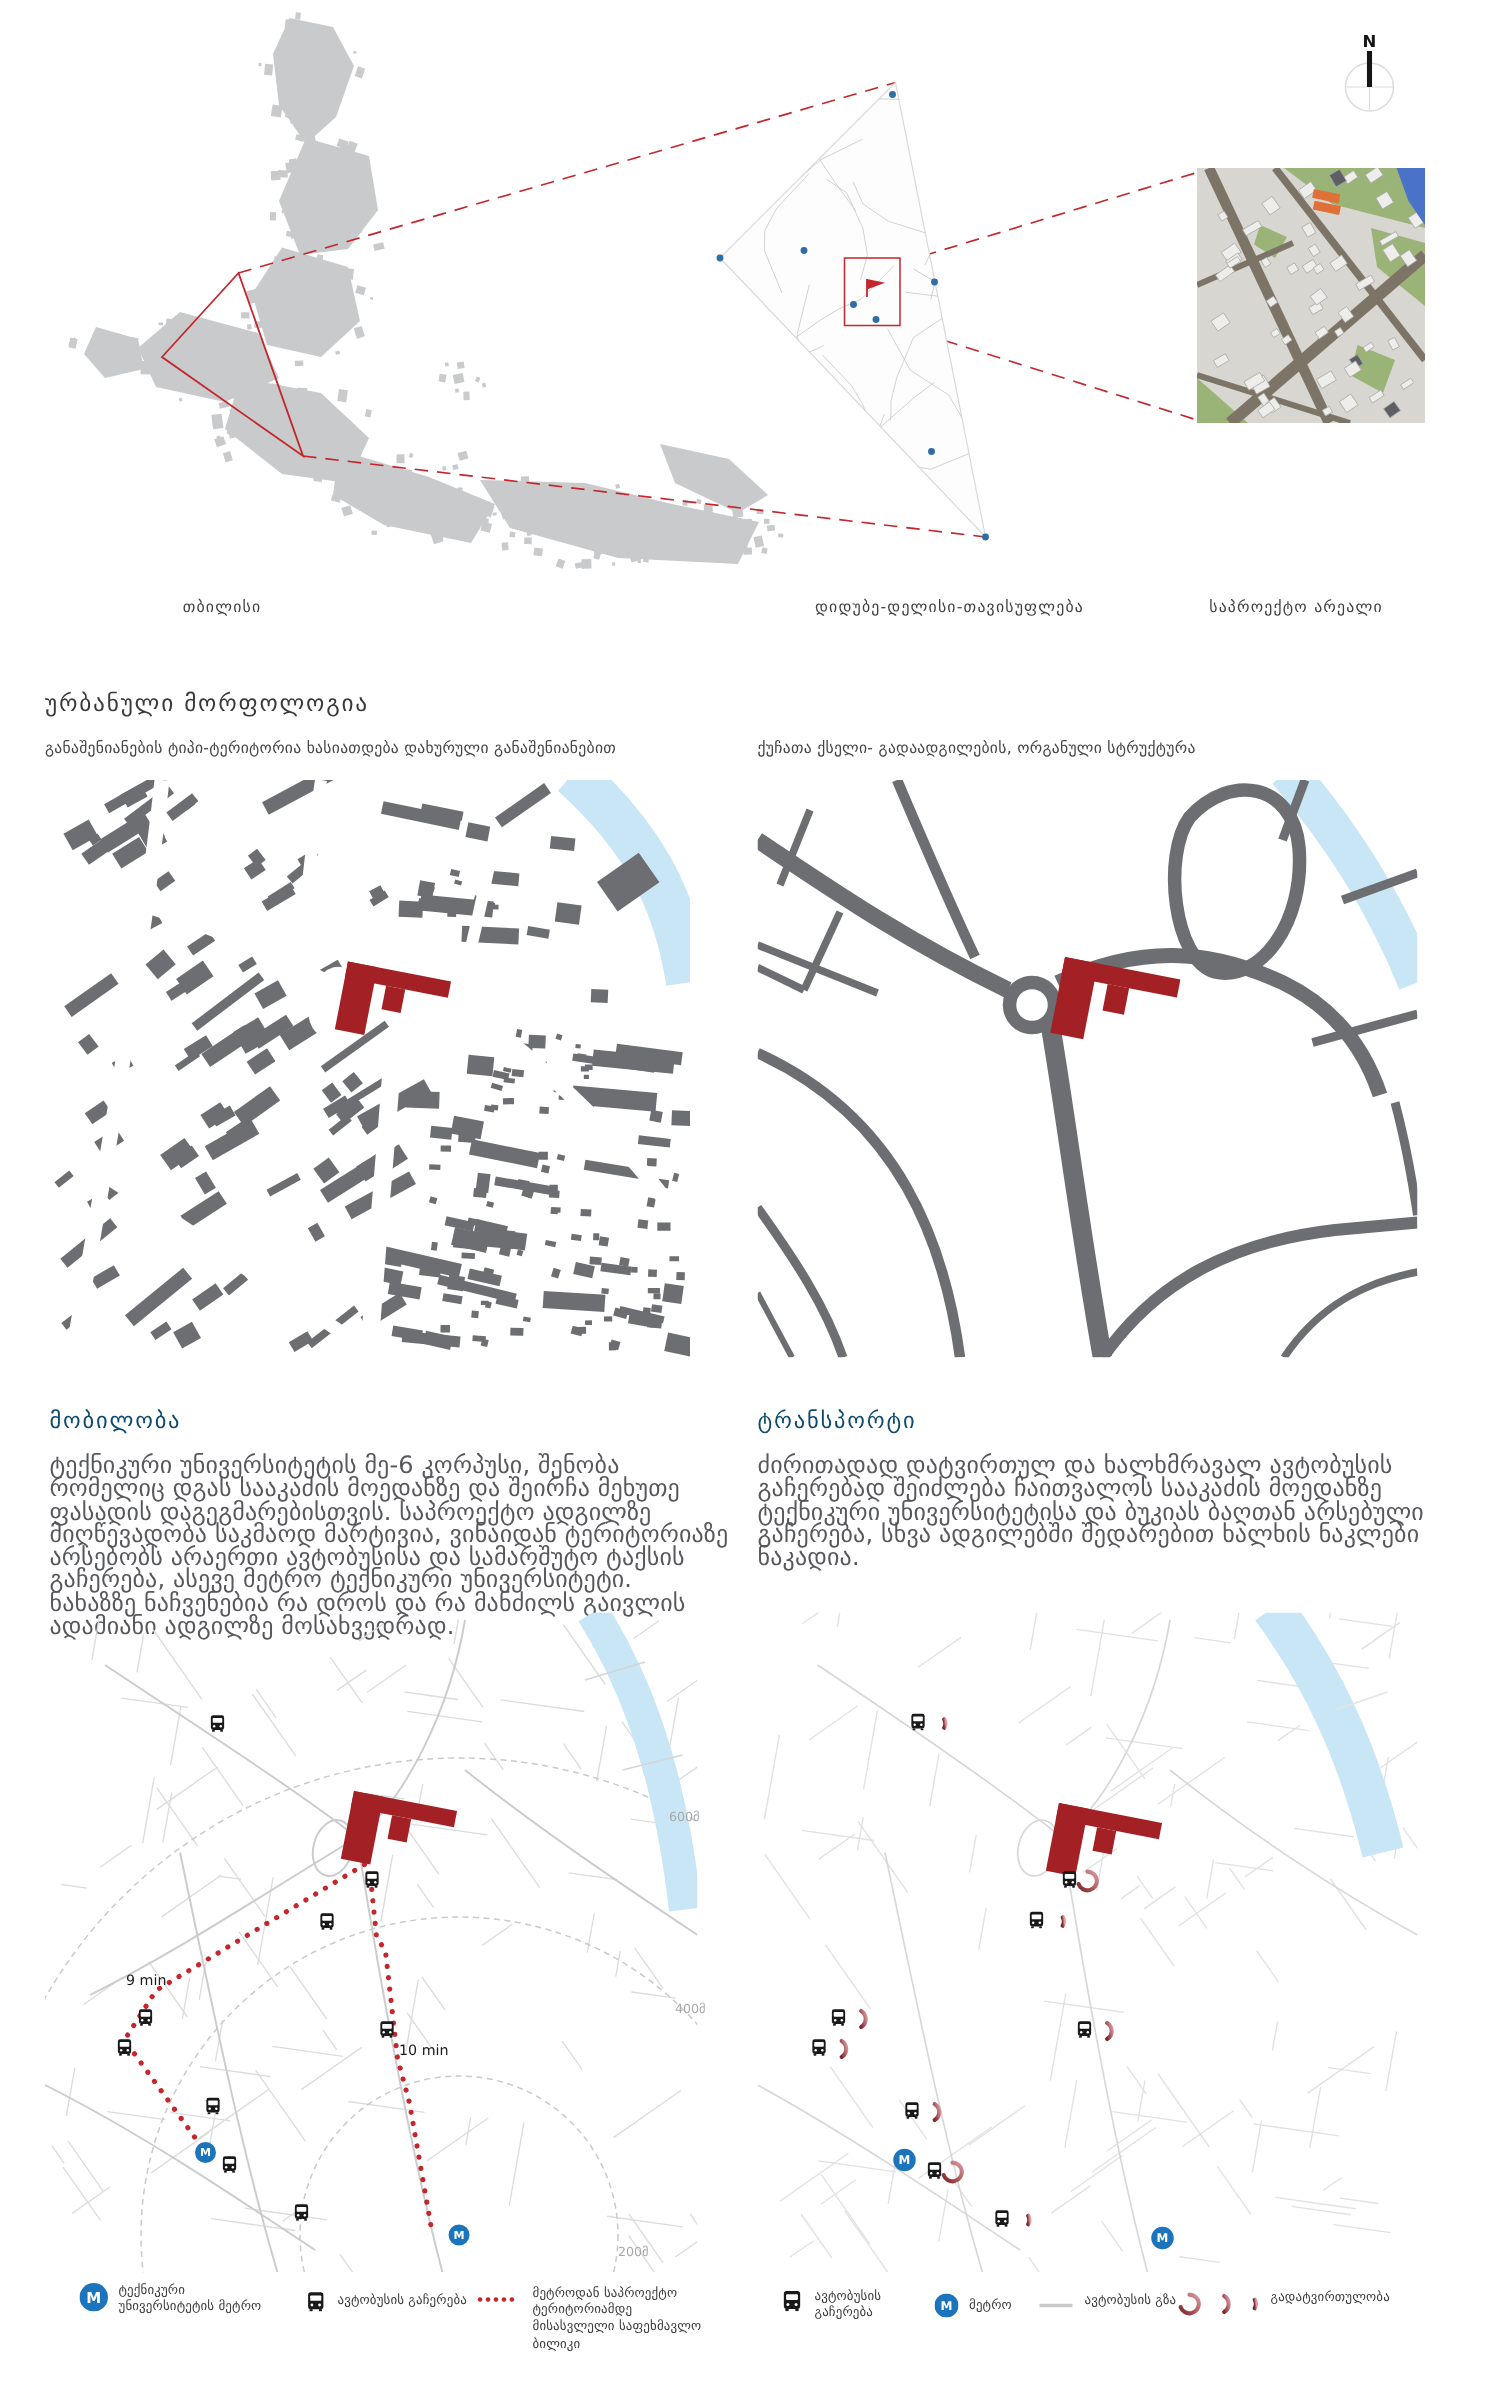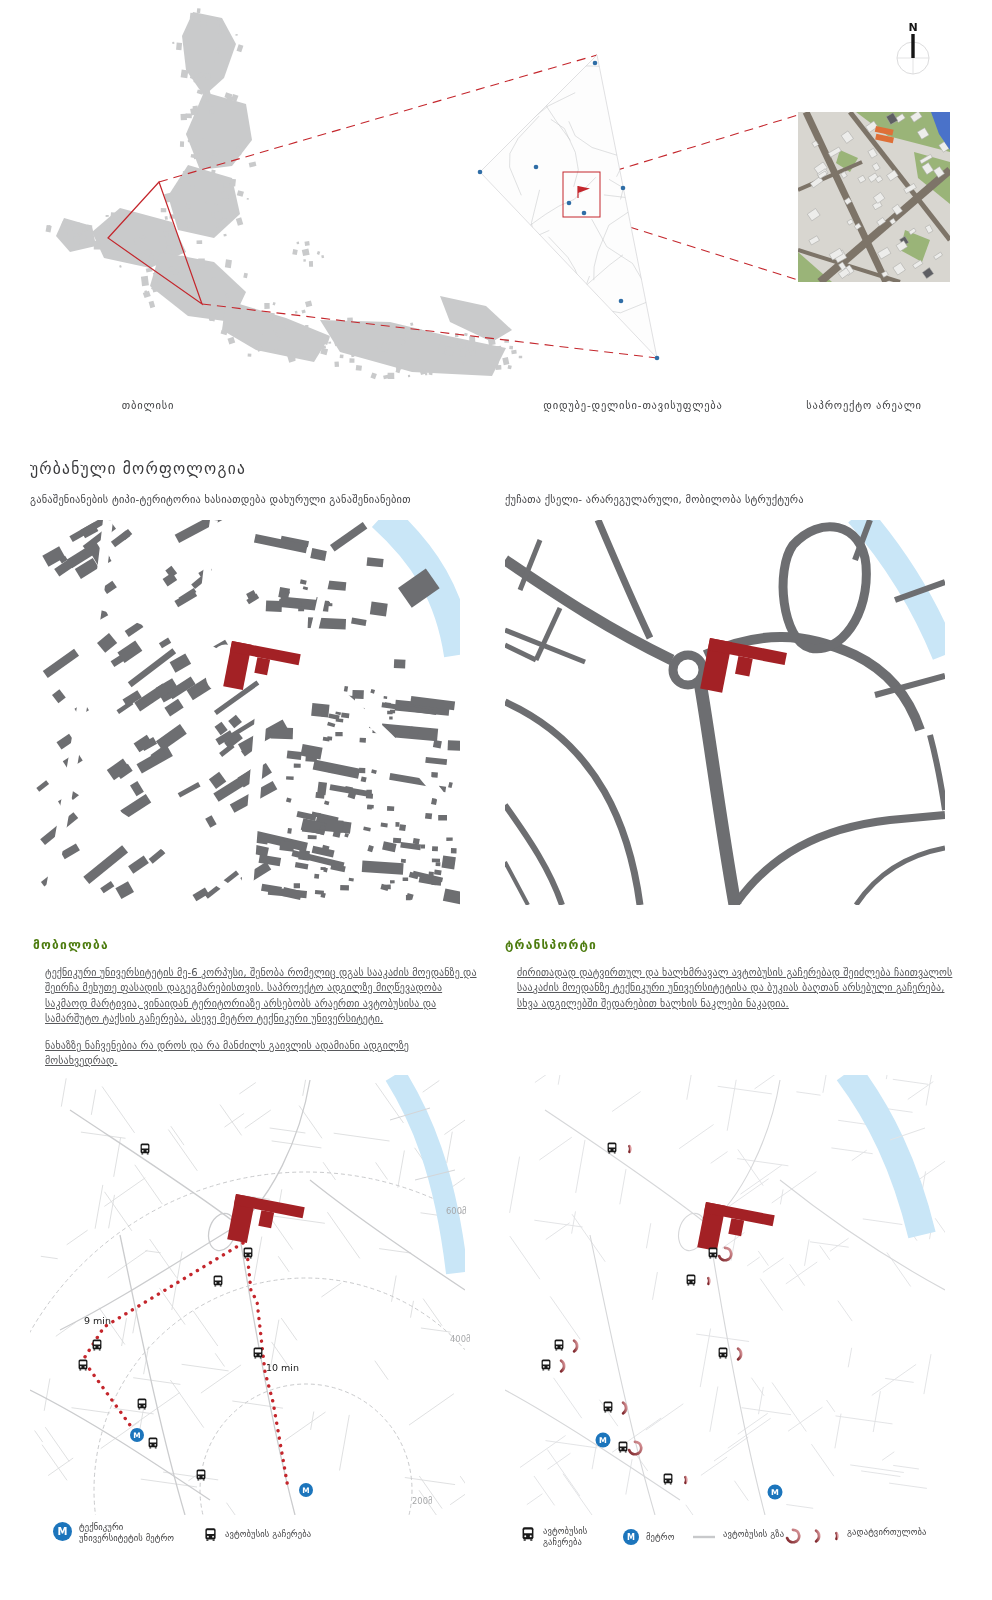--- a/index.html
+++ b/index.html
@@ -3,22 +3,22 @@
 <meta charset="utf-8">
 <style>
   html,body{margin:0;padding:0;background:#ffffff;}
   .board{position:relative;width:992px;height:1600px;background:#ffffff;overflow:hidden;
          font-family:"DejaVu Sans",sans-serif;color:#3d3d3f;}
   .locator-label{position:absolute;transform:translateX(-50%);font-size:10.5px;
                  letter-spacing:0.8px;color:#3e3f41;white-space:nowrap;}
   .section-title{position:absolute;font-size:15.5px;letter-spacing:1.2px;color:#39393b;font-weight:400;}
   .caption{position:absolute;font-size:10.4px;letter-spacing:0.2px;color:#454548;white-space:nowrap;}
   .text-block{position:absolute;}
-  .block-title{margin:0 0 13px 0;font-size:12px;font-weight:700;letter-spacing:1.2px;color:#4d7c0f;}
-  .para{font-size:10px;line-height:15.3px;color:#57585b;margin:12px;letter-spacing:0.1px;text-decoration:underline;}
+  .block-title{margin:0 0 13px 0;font-size:15px;font-weight:400;letter-spacing:1.2px;color:#0c4a6e;}
+  .para{font-size:16px;line-height:15.3px;color:#57585b;margin:0;letter-spacing:0.1px;}
   .time-label{position:absolute;font-size:9.5px;color:#1a1a1a;white-space:nowrap;text-align:right;}
   .radius-label{position:absolute;font-size:8.4px;color:#a7a8aa;white-space:nowrap;}
   .legend-item{position:absolute;display:flex;gap:7px;align-items:flex-start;}
   .legend-label{font-size:8.6px;line-height:11.2px;color:#3d3d3f;letter-spacing:0.1px;}
   svg{display:block;}
   .mapsvg{position:absolute;}
 </style>
 </head>
 <body>
 
@@ -427,21 +427,21 @@
       <text x="913" y="31" text-anchor="middle" font-size="11" font-weight="bold" fill="#151515">N</text>
     </g>
   </svg>
 
   <span class="locator-label" style="left:148px;top:399px">თბილისი</span>
   <span class="locator-label" style="left:633px;top:399px">დიდუბე-დელისი-თავისუფლება</span>
   <span class="locator-label" style="left:864px;top:399px">საპროექტო არეალი</span>
 
   <h2 class="section-title" style="left:30px;top:447px">ურბანული მორფოლოგია</h2>
   <span class="caption" style="left:30px;top:493px">განაშენიანების ტიპი-ტერიტორია ხასიათდება დახურული განაშენიანებით</span>
-  <span class="caption" style="left:505px;top:493px">ქუჩათა ქსელი- არარეგულარული, მობილობა სტრუქტურა</span>
+  <span class="caption" style="left:505px;top:493px">ქუჩათა ქსელი- გადაადგილების, ორგანული სტრუქტურა</span>
 
   <svg class="mapsvg" style="left:30px;top:520px" width="430" height="385" viewBox="30 520 430 385">
     <clipPath id="fgClip">
         <rect x="30" y="520" width="430" height="385"></rect>
       </clipPath>
     <g clip-path="url(#fgClip)">
       <g id="fg-buildings">
           <rect x="390.3" y="773.1" width="42.9" height="6.8" fill="#6D6E71" transform="rotate(9.5 390.3 773.1)"></rect>
           <rect x="395.8" y="699.7" width="54.2" height="10.8" fill="#6D6E71" transform="rotate(5.7 395.8 699.7)"></rect>
           <rect x="116.5" y="710.3" width="17.4" height="4.5" fill="#6D6E71" transform="rotate(-34.4 116.5 710.3)"></rect>
@@ -1046,20 +1046,26 @@
     <span class="legend-label" style="width:102px">ტექნიკური უნივერსიტეტის მეტრო</span>
   </div>
 
   <div class="legend-item" style="left:203px;top:1527px">
     <svg width="15" height="15" viewBox="0 0 20 20">
         <use href="#bus-sym"></use>
       </svg>
     <span class="legend-label" style="margin-top:2px;white-space:nowrap">ავტობუსის გაჩერება</span>
   </div>
 
+  <div class="legend-item" style="left:318px;top:1524px">
+    <svg width="30" height="10" viewBox="0 0 30 10" style="margin-top:4px">
+      <line x1="2" y1="5" x2="28" y2="5" stroke="#C4262C" stroke-width="3" stroke-linecap="round" stroke-dasharray="0.1 5.2"></line>
+    </svg>
+    <span class="legend-label" style="width:120px">მეტროდან საპროექტო ტერიტორიამდე მისასვლელი საფეხმავლო ბილიკი</span>
+  </div>
 
   <div class="legend-item" style="left:520px;top:1526px">
     <svg width="16" height="16" viewBox="0 0 20 20">
         <use href="#bus-sym"></use>
       </svg>
     <span class="legend-label" style="width:64px">ავტობუსის გაჩერება</span>
   </div>
 
   <div class="legend-item" style="left:623px;top:1529px">
     <svg width="16" height="16" viewBox="0 0 19 19">

